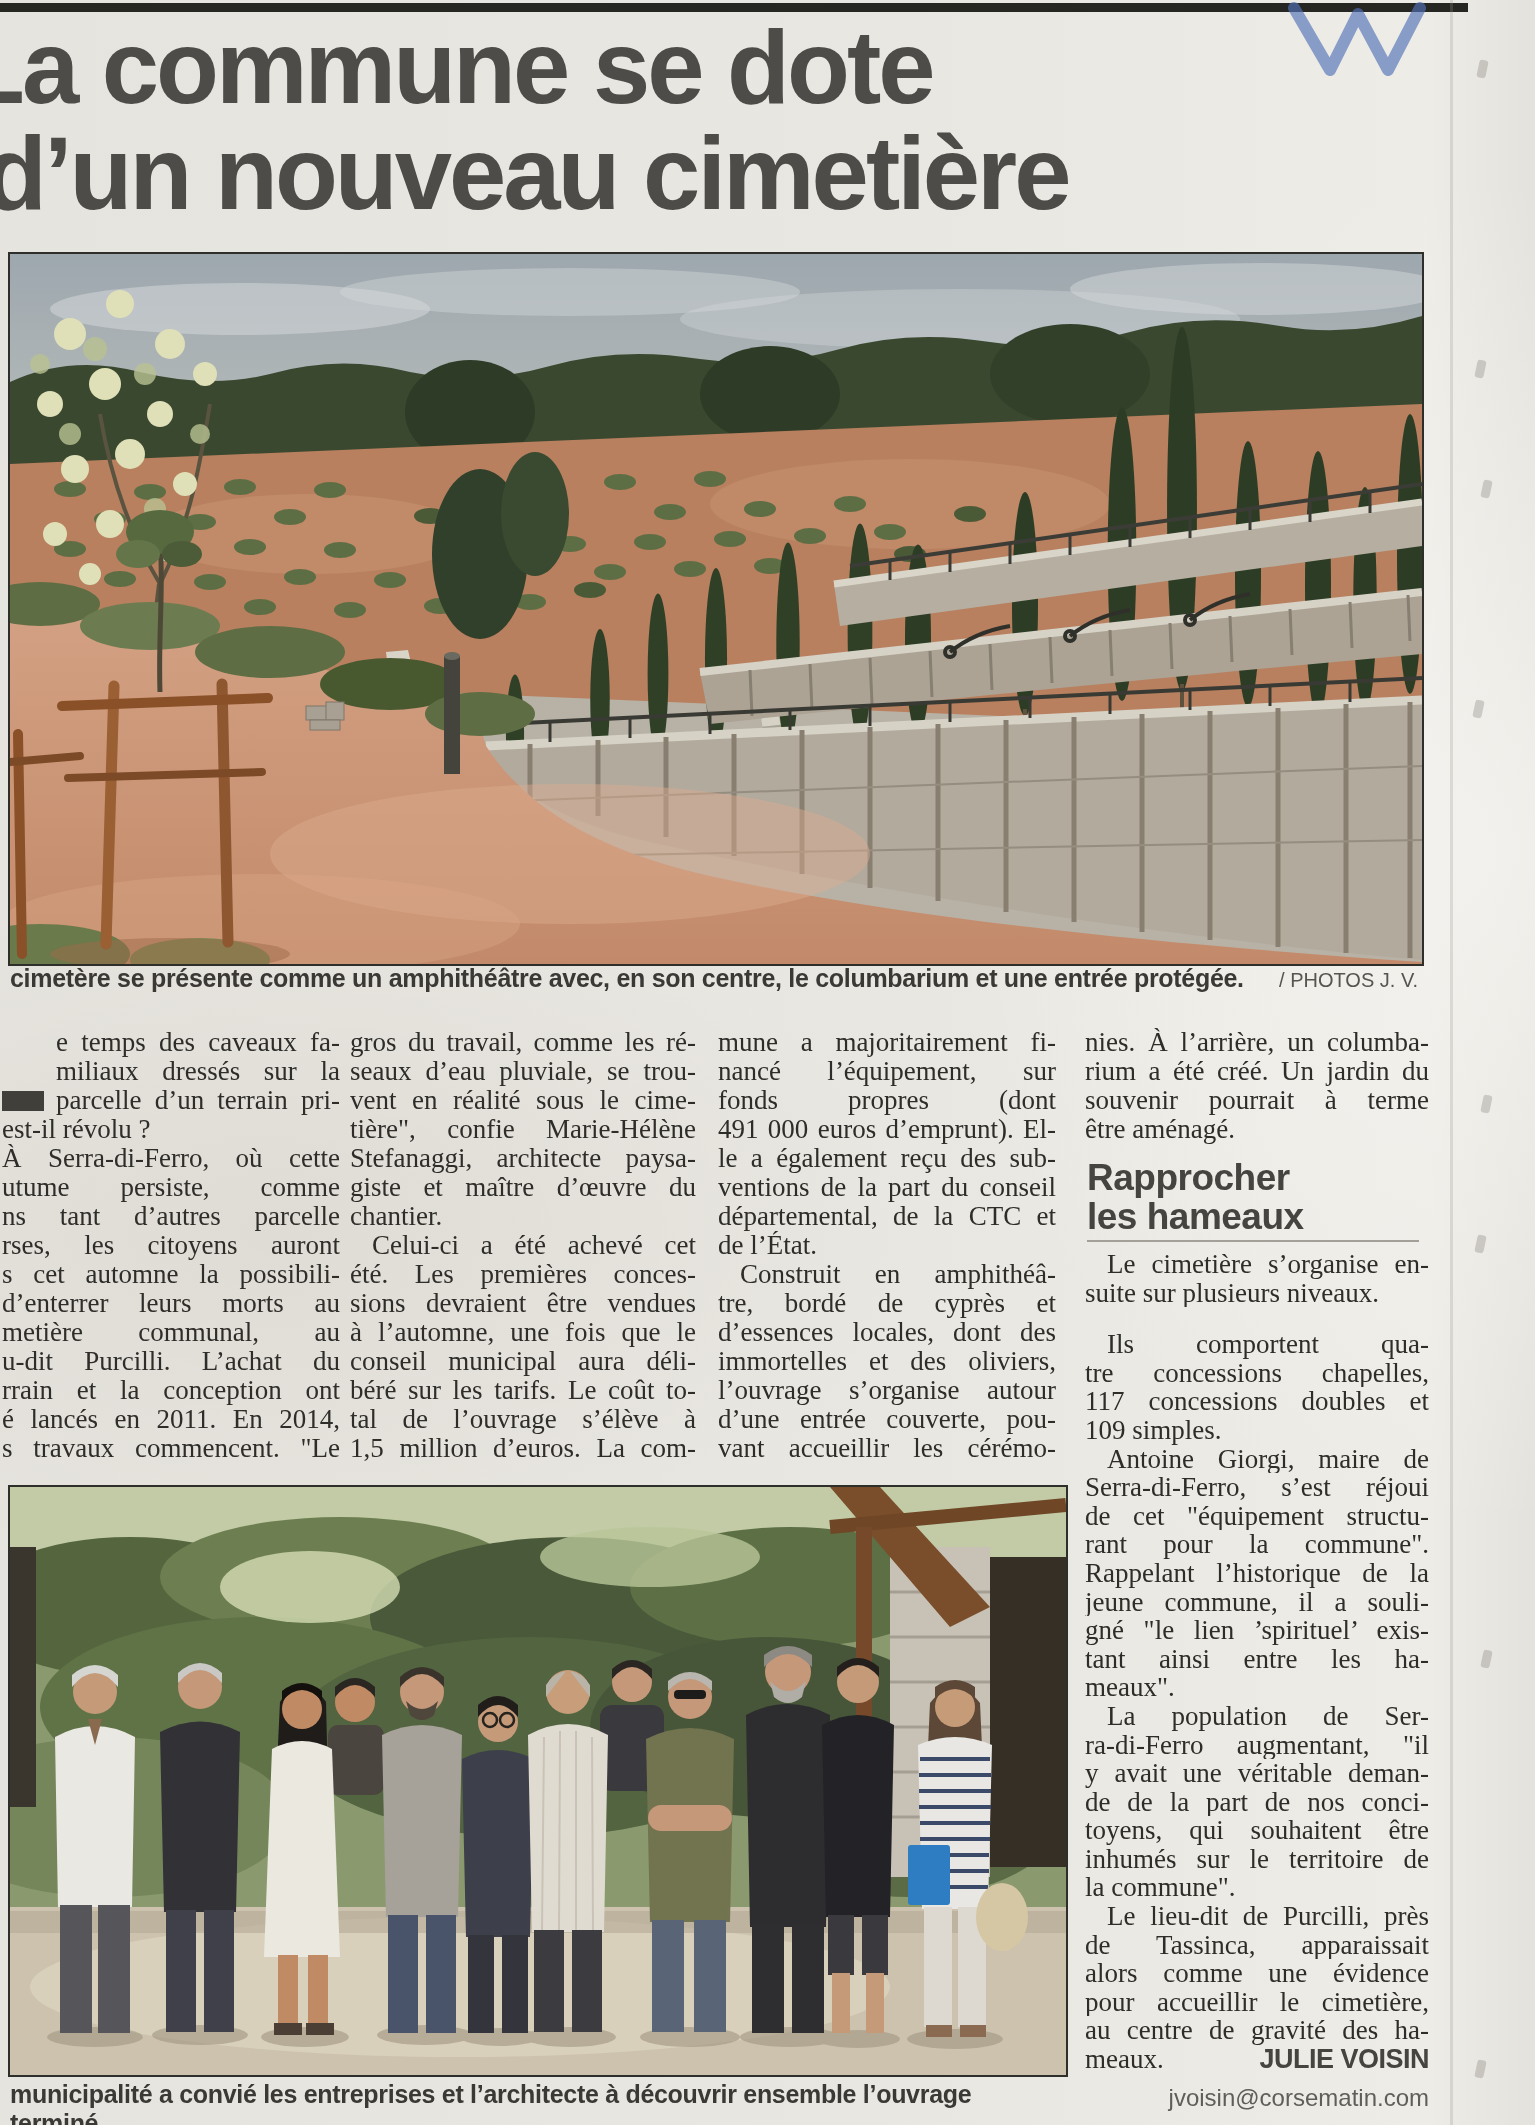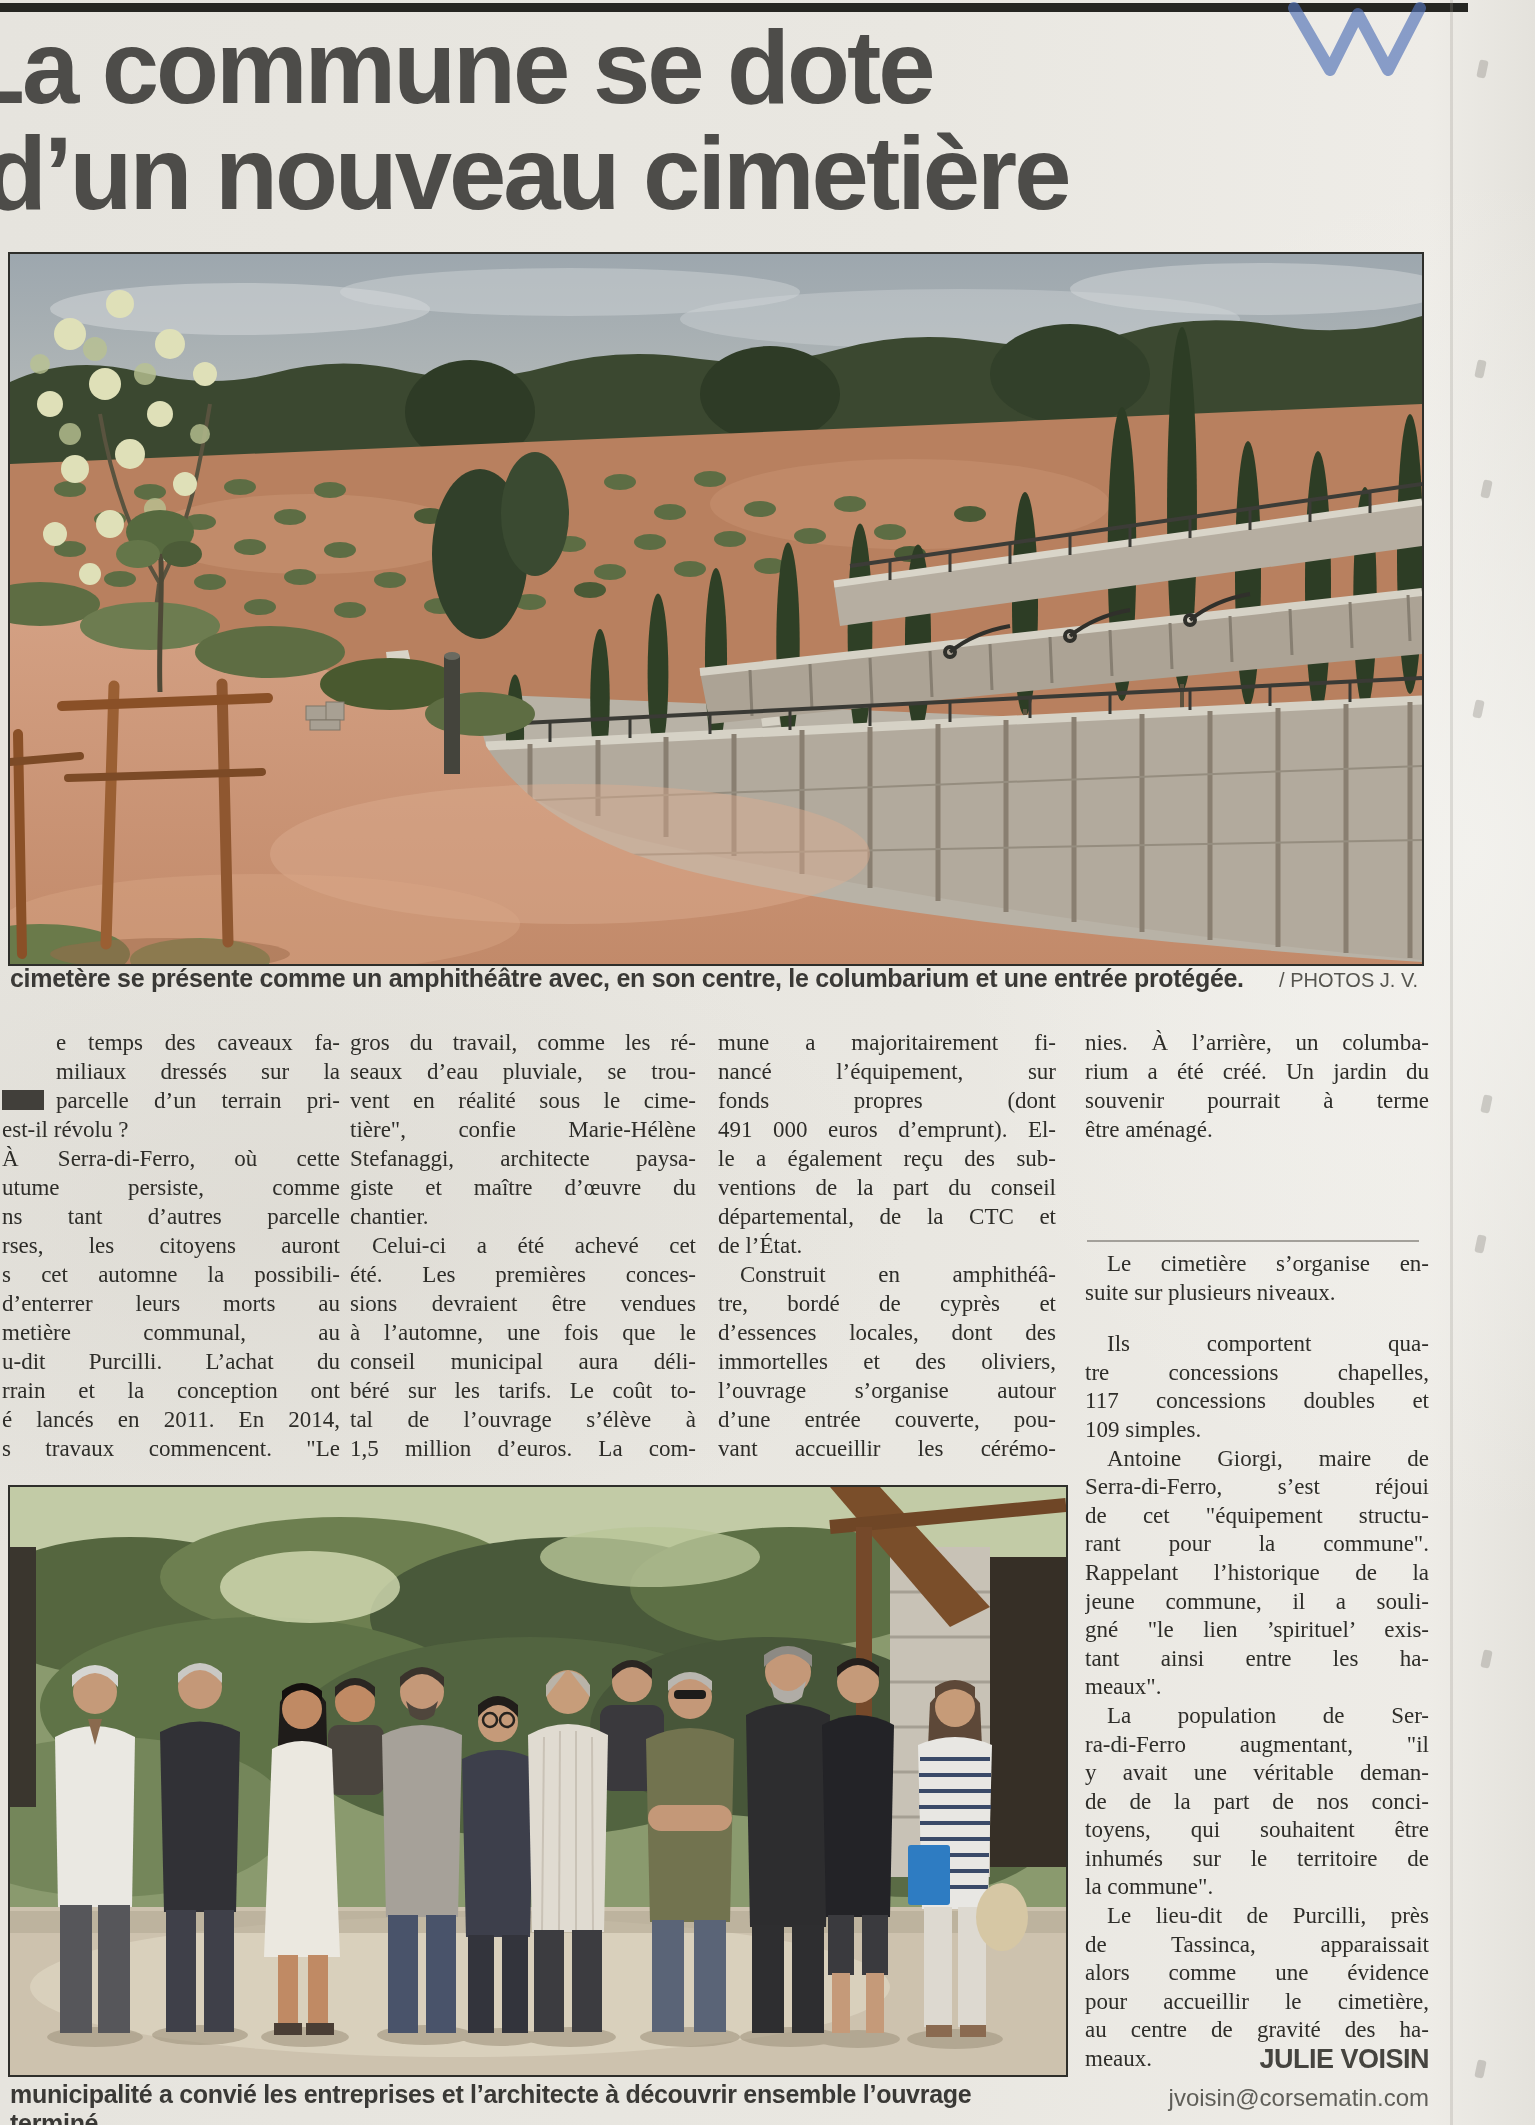--- a/index.html
+++ b/index.html
@@ -19,21 +19,21 @@
   .h1b{left:-16px;top:122px;}
   .bluemark{position:absolute;left:1288px;top:2px;opacity:.65;}
   .photo{position:absolute;border:2px solid #2e2e2a;background:#b8b2a6;}
   .ph1{left:8px;top:252px;width:1412px;height:710px;}
   .ph2{left:8px;top:1485px;width:1056px;height:588px;}
   .cap{position:absolute;font-weight:bold;font-size:25px;color:#3a3936;letter-spacing:-.3px;
     font-family:"Liberation Sans",sans-serif;display:flex;align-items:baseline;}
   .cap1{left:10px;top:964px;width:1408px;}
   .cap2{left:10px;top:2080px;width:1050px;}
   .credit{margin-left:auto;font-weight:normal;font-size:20px;color:#56554f;letter-spacing:0;}
-  .col{position:absolute;font-family:"Liberation Serif",serif;font-size:23px;line-height:29px;color:#2e2d29;}
+  .col{position:absolute;font-family:"Liberation Serif",serif;font-size:27px;line-height:29px;color:#2e2d29;}
   .c1{left:2px;top:1028px;width:338px;}
   .c2{left:350px;top:1028px;width:346px;}
   .c3{left:718px;top:1028px;width:338px;}
   .c4a{left:1085px;top:1028px;width:344px;}
   .c4b{left:1085px;top:1250px;width:344px;}
   .c4b .tl{height:28.6px;line-height:28.6px;}
   .tl{height:29px;overflow:hidden;text-align:left;}
   .tl.just{text-align:justify;text-align-last:justify;}
   .mark{display:inline-block;width:42px;height:20px;background:#413f3a;margin-right:12px;vertical-align:-2px;}
   .subhead{position:absolute;left:1087px;top:1158px;width:340px;font-weight:bold;font-size:37px;
@@ -385,20 +385,24 @@
       <div class="tl just"><span>d’une entrée couverte, pou-</span></div>
       <div class="tl just"><span>vant accueillir les cérémo-</span></div>
     </div>
   <div class="col c4a">
       <div class="tl just"><span>nies. À l’arrière, un columba-</span></div>
       <div class="tl just"><span>rium a été créé. Un jardin du</span></div>
       <div class="tl just"><span>souvenir pourrait à terme</span></div>
       <div class="tl"><span>être aménagé.</span></div>
     </div>
 
+  <div class="subhead">
+    <div>Rapprocher</div>
+    <div>les hameaux</div>
+  </div>
   <div class="rule"></div>
 
   <div class="col c4b">
       <div class="tl just" style="padding-left: 22px;"><span>Le cimetière s’organise en-</span></div>
       <div class="tl"><span>suite sur plusieurs niveaux.</span></div>
       <div class="tl just" style="padding-left: 22px; margin-top: 23px;"><span>Ils comportent qua-</span></div>
       <div class="tl just"><span>tre concessions chapelles,</span></div>
       <div class="tl just"><span>117 concessions doubles et</span></div>
       <div class="tl"><span>109 simples.</span></div>
       <div class="tl just" style="padding-left: 22px;"><span>Antoine Giorgi, maire de</span></div>

